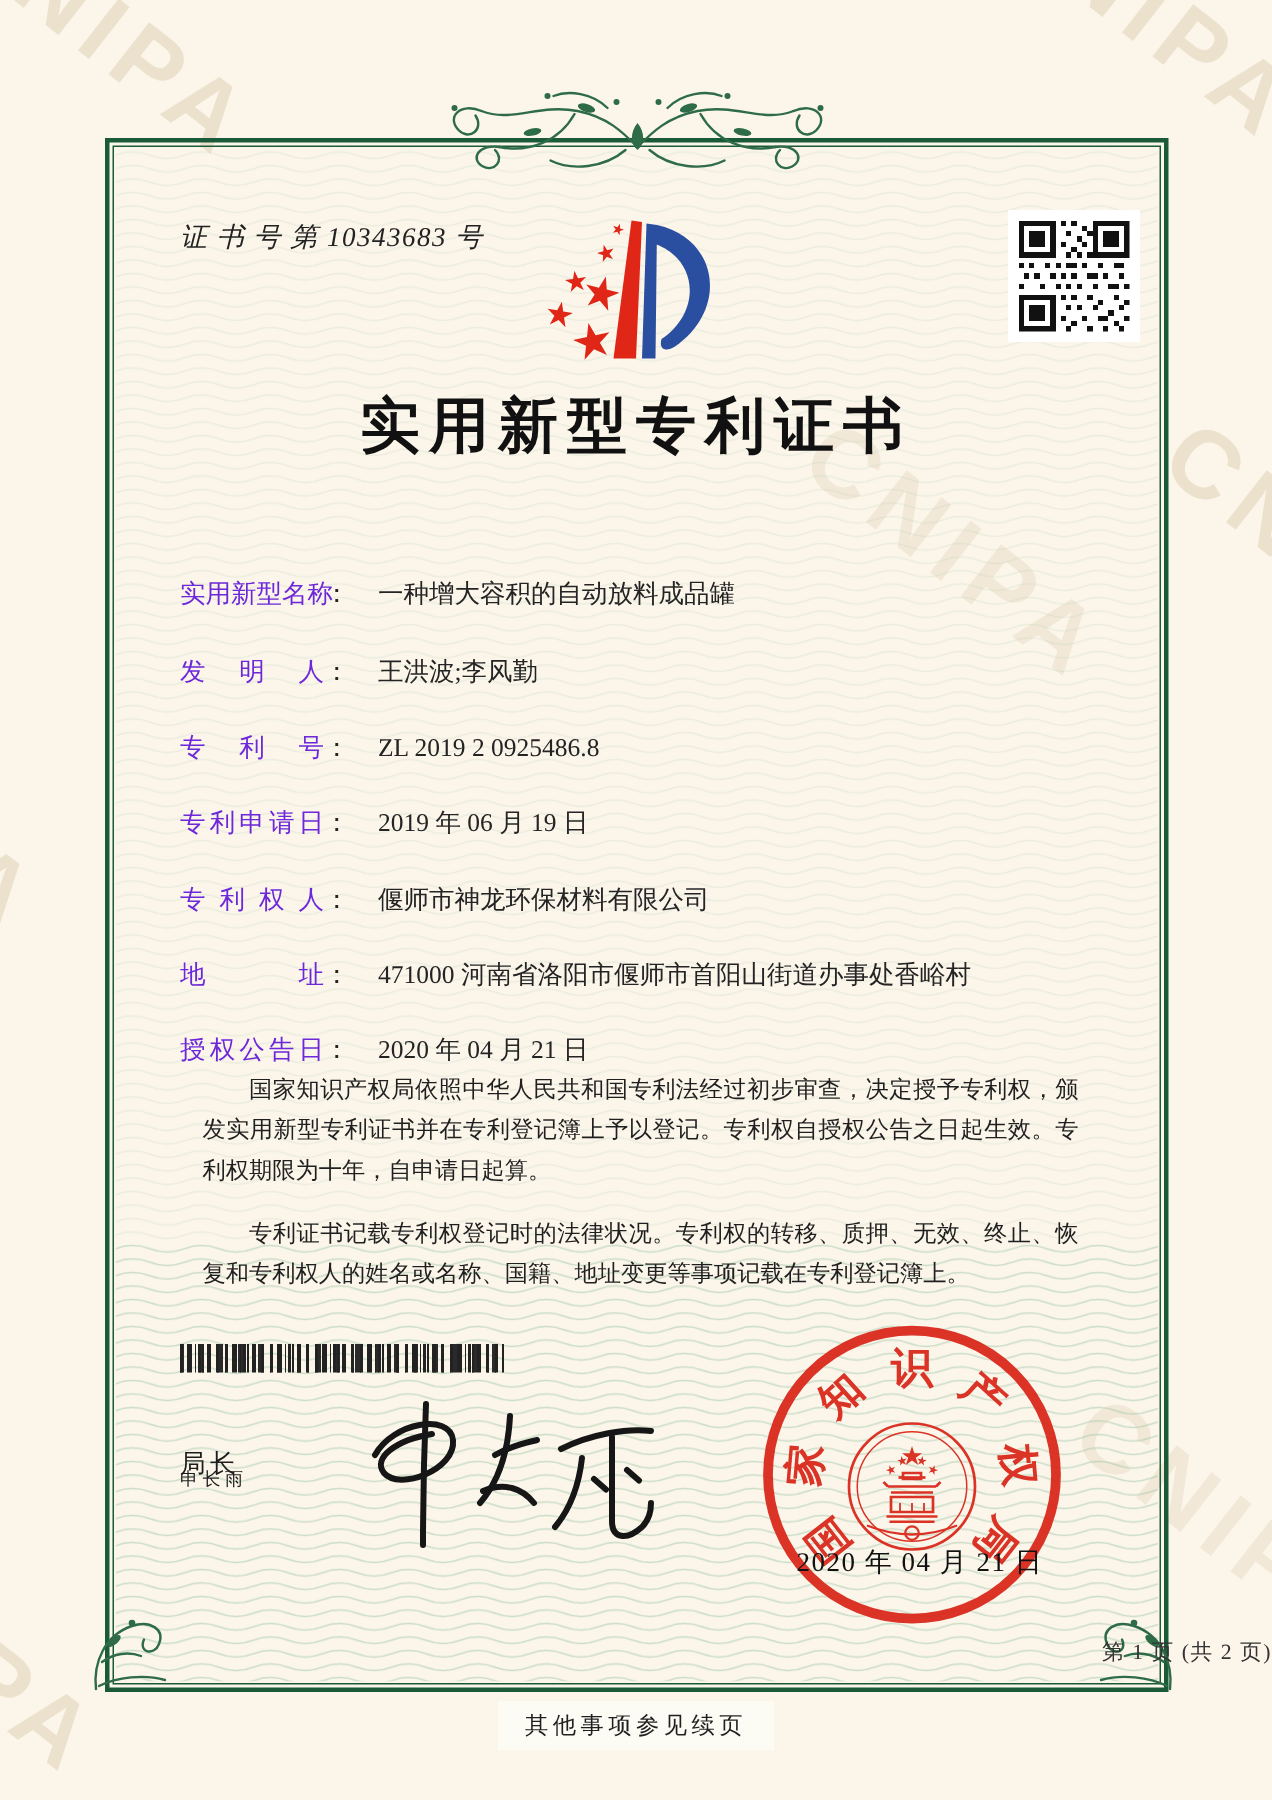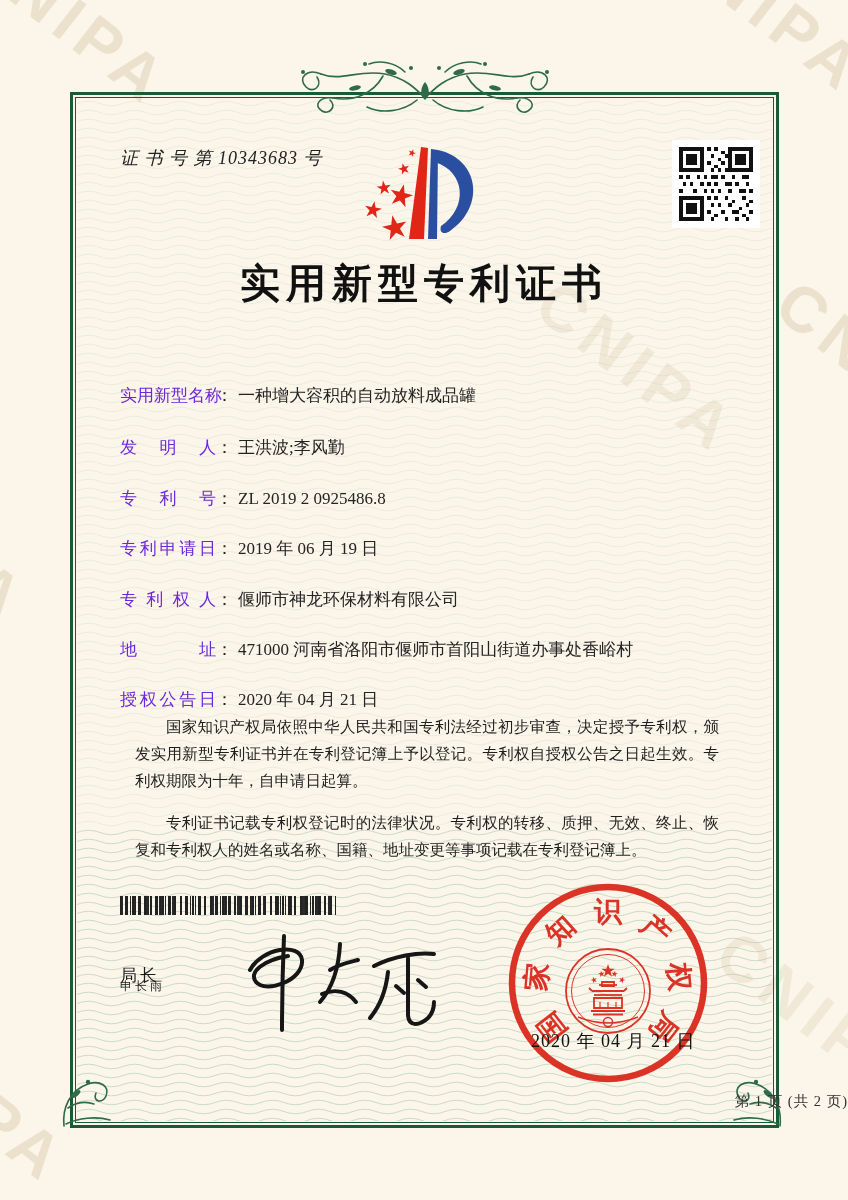--- a/index.html
+++ b/index.html
@@ -19,21 +19,21 @@
   .waves-svg{position:absolute;inset:4px;width:calc(100% - 8px);height:calc(100% - 8px);}
 
   .abs{position:absolute;}
   .cert-no{left:120px;top:146px;font-size:18px;color:#222;letter-spacing:1px;font-style:italic;}
 
   .title{left:0;right:0;top:256px;text-align:center;font-size:40px;font-weight:bold;
          color:#111;letter-spacing:6px;}
 
   .row{position:absolute;left:120px;font-size:17px;color:#242424;white-space:nowrap;}
   .lb{display:inline-block;width:96px;text-align:justify;text-align-last:justify;color:#6d28d9;margin-top:28px;}
-  .val{margin-left:5px;}
+  .val{margin-left:19px;}
   .r1{top:356px}.r2{top:408px}.r3{top:459px}.r4{top:509px}.r5{top:560px}.r6{top:610px}
   .r7a{top:660px}.r7b{top:660px;left:437px}
 
   .paras{left:120px;top:698px;width:614px;font-size:15.5px;line-height:27px;
          color:#1f1f1f;text-align:justify;}
   .paras p{margin:15px;text-indent:2em;}
 
   .barcode{left:120px;top:896px;width:216px;height:19px;
     background-image:
       repeating-linear-gradient(90deg,#222 0 2px,transparent 2px 6px),
@@ -318,14 +318,17 @@
       <path d="M-17,20 h34 M-15,23.5 h30"></path>
       <circle cx="0" cy="31" r="4.5" stroke-width="1.5"></circle>
       <path d="M-30,26 Q0,38 30,26" stroke-width="1.5"></path>
     </g>
   </svg>
 
   <div class="abs seal-date">2020 年 04 月 21 日</div>
 
   <div class="abs page-ind">第 1 页 (共 2 页)</div>
 
+  <div class="abs footer-note">
+    <span>其他事项参见续页</span>
+  </div>
 
 </div>
 
 </body></html>

